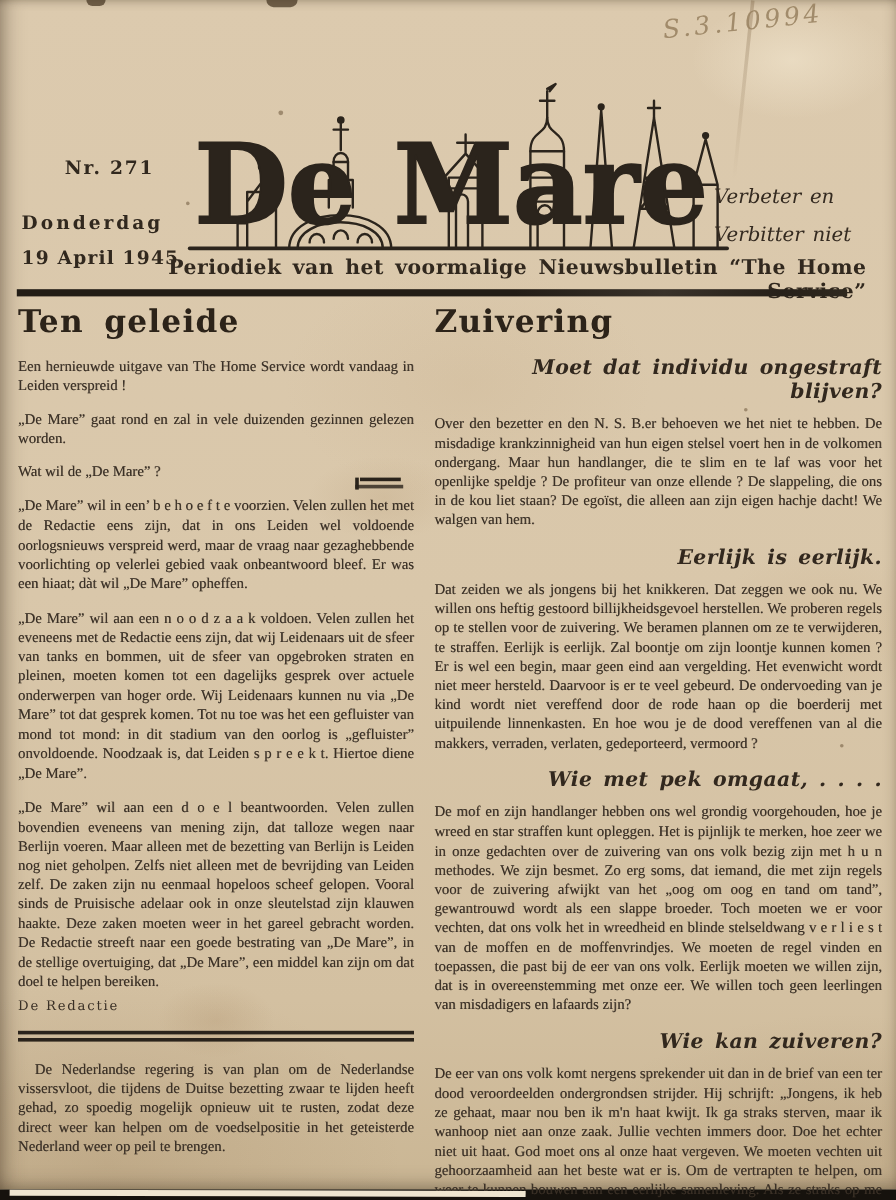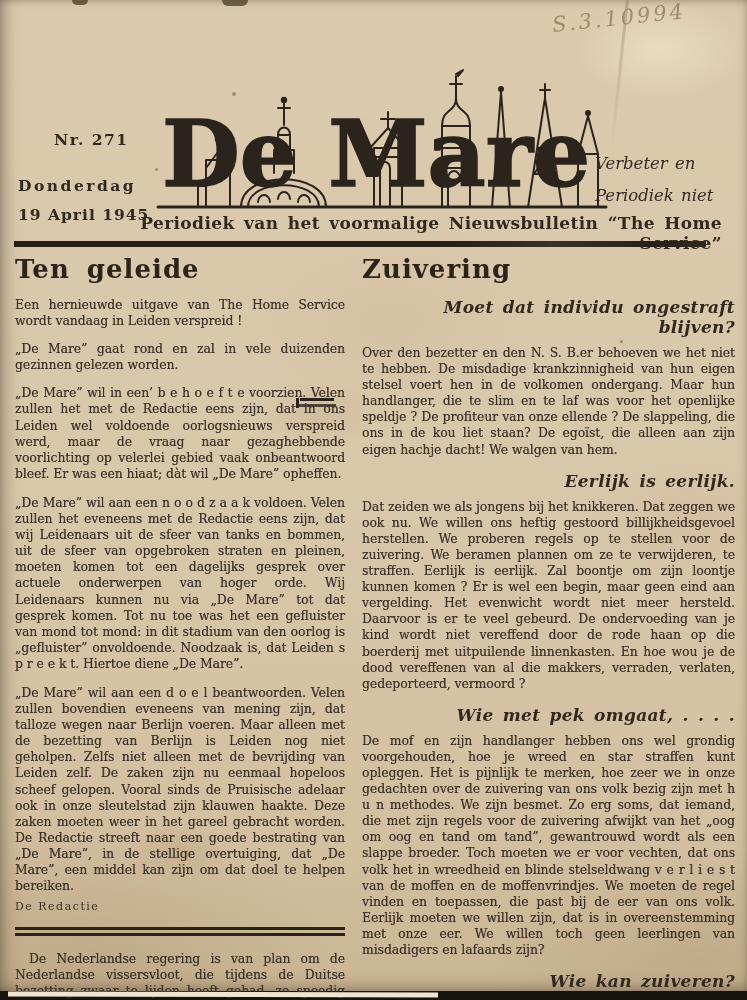--- a/index.html
+++ b/index.html
@@ -46,21 +46,21 @@
     font-weight:bold;font-size:17px;letter-spacing:.4px;word-spacing:3px;color:#31281e;}
 
   .main-rule{position:absolute;top:241px;left:14px;width:692px;height:6px;
     background:linear-gradient(90deg,#231d16 0%,#231d16 60%,#39322a 78%,#262019 92%,#30291f 100%);}
 
   .columns{position:absolute;top:254px;left:15px;width:720px;
     display:grid;grid-template-columns:330px 1fr;column-gap:17px;}
   .col-heading{font-size:26px;font-weight:bold;margin:0 0 13px 0;
     letter-spacing:1px;word-spacing:7px;color:#2c2319;}
   .body-par{font-size:12.3px;line-height:16.1px;text-align:justify;
-    margin:0 0 13px 0;text-shadow:.3px 0 0 rgba(58,48,38,.55);}
+    margin:0 0 13px 0;text-shadow:.3px 0 0 rgba(58,48,38,.55);font-family:Liberation Serif, serif;}
   .lead-par{margin-bottom:12px;}
   .subhead{font-style:italic;font-weight:bold;font-size:17px;
     margin:13px 0 8px 0;letter-spacing:.3px;word-spacing:3px;color:#32281e;text-align:right;}
   .subhead.first{margin-top:2px;}
   .signature{padding-right:36px;font-weight:normal;
     font-size:11px;letter-spacing:1.5px;margin:2px 0 14px 0;}
   .double-rule{border-top:3px solid #2a231b;border-bottom:3px solid #2a231b;
     height:3px;margin:0 0 15px 0;}
   .indent{text-indent:14px;}
 
@@ -124,39 +124,40 @@
 
           <path d="M432 151 V98 H452 V98 M432 98 L442 60 L452 98 M452 98 V151"></path>
           <circle cx="442" cy="57" r="2" fill="#2b241c"></circle>
         </g>
         <text x="16" y="130" textLength="428" lengthAdjust="spacingAndGlyphs" font-size="92" font-weight="bold" fill="#2b241c" stroke="#2b241c" stroke-width="1.6" style="font-family:'DejaVu Serif',serif;">De Mare</text>
       </svg>
     </div>
 
     <div class="slogan">
       <div>Verbeter en</div>
-      <div>Periodiek niet</div>
+      <div>Verbitter niet</div>
     </div>
 
     <div class="subtitle">Periodiek van het voormalige Nieuwsbulletin “The Home Service”</div>
 
     <div class="main-rule"></div>
 
     <div class="ink-smudge">
       <div class="d1"></div>
         <div class="d2"></div>
         <div class="d3"></div>
     </div>
 
     <div class="columns">
 
       <div class="column-left">
         <div class="col-heading">Ten geleide</div>
         <p class="body-par lead-par">Een hernieuwde uitgave van The Home Service wordt vandaag in Leiden verspreid !</p>
         <p class="body-par lead-par">„De Mare” gaat rond en zal in vele duizenden gezinnen gelezen worden.</p>
+        <p class="body-par lead-par">Wat wil de „De Mare” ?</p>
         <p class="body-par">„De Mare” wil in een’ b e h o e f t e  voorzien. Velen zullen het met de Redactie eens zijn, dat in ons Leiden wel voldoende oorlogsnieuws verspreid werd, maar de vraag naar gezaghebbende voorlichting op velerlei gebied vaak onbeantwoord bleef. Er was een hiaat; dàt wil „De Mare” opheffen.</p>
         <p class="body-par">„De Mare” wil aan een n o o d z a a k  voldoen. Velen zullen het eveneens met de Redactie eens zijn, dat wij Leidenaars uit de sfeer van tanks en bommen, uit de sfeer van opgebroken straten en pleinen, moeten komen tot een dagelijks gesprek over actuele onderwerpen van hoger orde. Wij Leidenaars kunnen nu via „De Mare” tot dat gesprek komen. Tot nu toe was het een gefluister van mond tot mond: in dit stadium van den oorlog is „gefluister” onvoldoende. Noodzaak is, dat Leiden s p r e e k t.  Hiertoe diene „De Mare”.</p>
         <p class="body-par" style="margin-bottom:6px;">„De Mare” wil aan een d o e l  beantwoorden. Velen zullen bovendien eveneens van mening zijn, dat talloze wegen naar Berlijn voeren. Maar alleen met de bezetting van Berlijn is Leiden nog niet geholpen. Zelfs niet alleen met de bevrijding van Leiden zelf. De zaken zijn nu eenmaal hopeloos scheef gelopen. Vooral sinds de Pruisische adelaar ook in onze sleutelstad zijn klauwen haakte. Deze zaken moeten weer in het gareel gebracht worden. De Redactie streeft naar een goede bestrating van „De Mare”, in de stellige overtuiging, dat „De Mare”, een middel kan zijn om dat doel te helpen bereiken.</p>
         <div class="signature">De Redactie</div>
         <div class="double-rule"></div>
         <p class="body-par indent">De Nederlandse regering is van plan om de Nederlandse vissersvloot, die tijdens de Duitse bezetting zwaar te lijden heeft gehad, zo spoedig mogelijk opnieuw uit te rusten, zodat deze direct weer kan helpen om de voedselpositie in het geteisterde Nederland weer op peil te brengen.</p>
       </div>
 
       <div class="column-right">
         <div class="col-heading">Zuivering</div>

